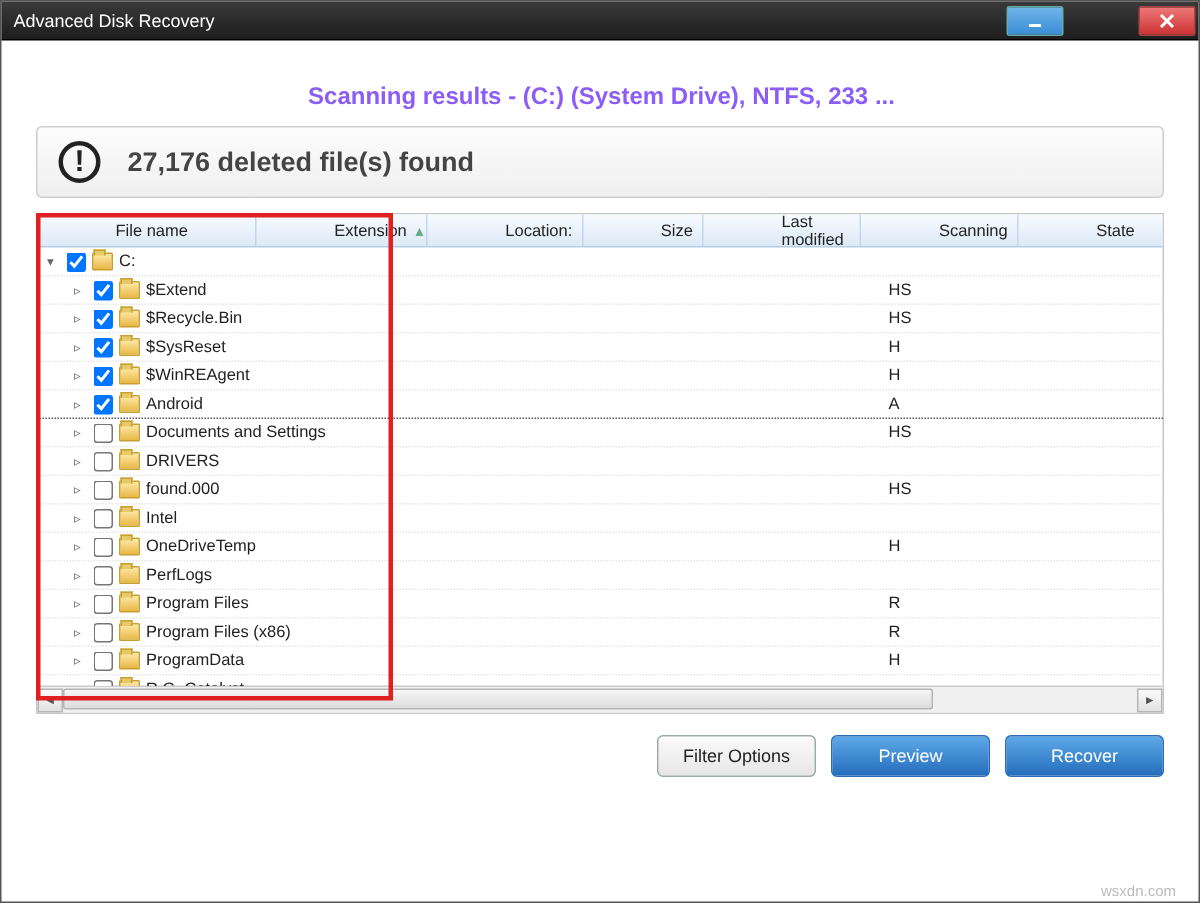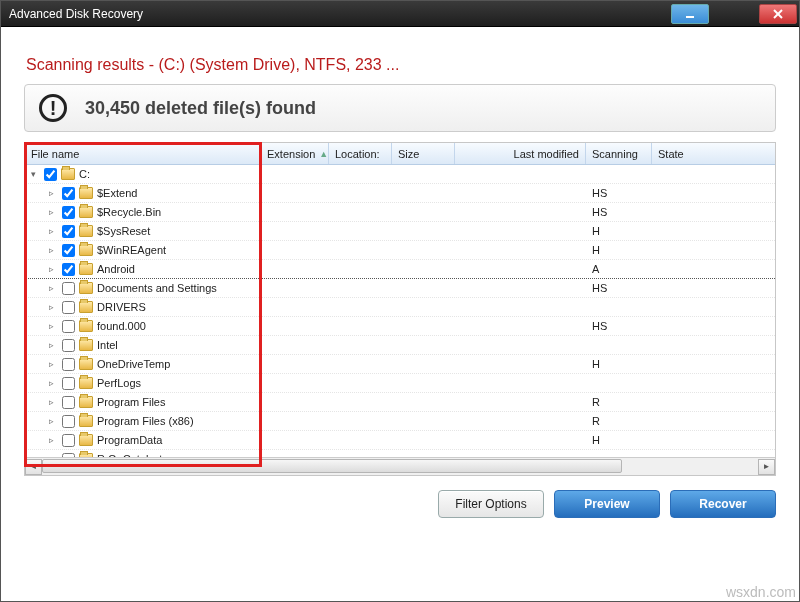--- a/index.html
+++ b/index.html
@@ -29,21 +29,21 @@
     display:flex; align-items:center; justify-content:center;
     border:1px solid #6aa; background:linear-gradient(#6fb6e8,#3a8cd6);
     border-radius:2px; font-weight:bold;
   }
   .winbtn.close { background:linear-gradient(#e77,#c33); border-color:#a44;}
   .winbtn svg { stroke:#fff; stroke-width:2; }
   .client {
     position:absolute; left:1px; right:1px; top:27px; bottom:1px;
     background:#fff; padding:10px 22px 0 22px;
   }
-  .header-line { font-size:16px; font-weight:normal; color:#b91c1c; margin:18px 0 10px 2px;}
+  .header-line { font-size:16px; font-weight:bold; color:#8b5cf6; margin:18px 0 10px 2px;text-align:center;}
   .summary-box {
     border:1px solid #ccc; border-radius:4px; height:48px;
     background:linear-gradient(#fdfdfd,#efefef);
     display:flex; align-items:center; padding:0 14px; margin-bottom:10px;
   }
   .exclam {
     width:28px; height:28px; border:3px solid #222; border-radius:50%;
     display:flex; align-items:center; justify-content:center;
     font-weight:bold; font-size:20px; color:#222; margin-right:18px;
     font-family:Arial;
@@ -57,20 +57,21 @@
     position:absolute; left:-1px; top:-1px; width:238px; height:325px;
     border:3px solid #e02020; pointer-events:none; z-index:5;
   }
   .thead {
     display:flex; height:22px; background:linear-gradient(#f7fbff,#dce9f7);
     border-bottom:1px solid #b7cde5; font-size:11px; color:#222;
   }
   .th {
     border-right:1px solid #c3d6ec; display:flex; align-items:center; padding:0 6px;
     position:relative;
+    margin-left:46px;
   }
   .th .sort { margin-left:4px; font-size:9px; color:#6a8;}
   .tbody { height:292px; overflow:hidden auto;}
   .row {
     display:flex; height:19px; align-items:center; font-size:11px; color:#222;
     border-bottom:1px dotted #e5e5e5;
   }
   .row:nth-child(6){ border-bottom:1px dotted #555;} 
   .cell { overflow:hidden; white-space:nowrap; padding:0 6px;}
   .c-name { display:flex; align-items:center;}
@@ -113,24 +114,24 @@
   
   .btnbar { display:flex; justify-content:flex-end; gap:10px; margin-top:14px; }
   .btn-gray {
     min-width:106px; height:28px; border:1px solid #9aa; border-radius:4px;
     background:linear-gradient(#fbfbfb,#e6e6e6); font-size:12px;
     display:flex; align-items:center; justify-content:center; color:#222;
     box-shadow:0 1px 0 #fff inset;
   }
   .btn-blue {
     min-width:106px; height:28px; border:1px solid #2b6db8; border-radius:4px;
-    background:linear-gradient(#5ea9e8,#246dbc); font-size:12px; font-weight:bold;
+    background:linear-gradient(#5ea9e8,#246dbc); font-size:12px; font-weight:normal;
     display:flex; align-items:center; justify-content:center; color:#fff;
   }
-  .watermark { position:absolute; right:4px; bottom:2px; font-size:14px; color:#bcbcbc;}
+  .watermark { position:absolute; right:16px; bottom:2px; font-size:10px; color:#bcbcbc;}
 </style>
 </head>
 <body>
 
 <div class="outer">
   <div class="win-border">
     <div class="titlebar">
       <span>Advanced Disk Recovery</span>
       <span class="spacer"></span>
       <div class="winbtn">
@@ -144,21 +145,21 @@
             <line x1="10" y1="2" x2="2" y2="10"></line>
           </svg>
       </div>
     </div>
 
     <div class="client">
       <div class="header-line">Scanning results - (C:)  (System Drive), NTFS, 233 ...</div>
 
       <div class="summary-box">
         <div class="exclam">!</div>
-        <div class="summary-text">30,450 deleted file(s) found</div>
+        <div class="summary-text">27,176 deleted file(s) found</div>
       </div>
 
       <div class="grid-wrap">
         <div class="red-box"></div>
         <div class="thead">
           <div class="th w-name">
               <span>File name</span>
             </div>
           <div class="th w-ext">
               <span>Extension</span>

